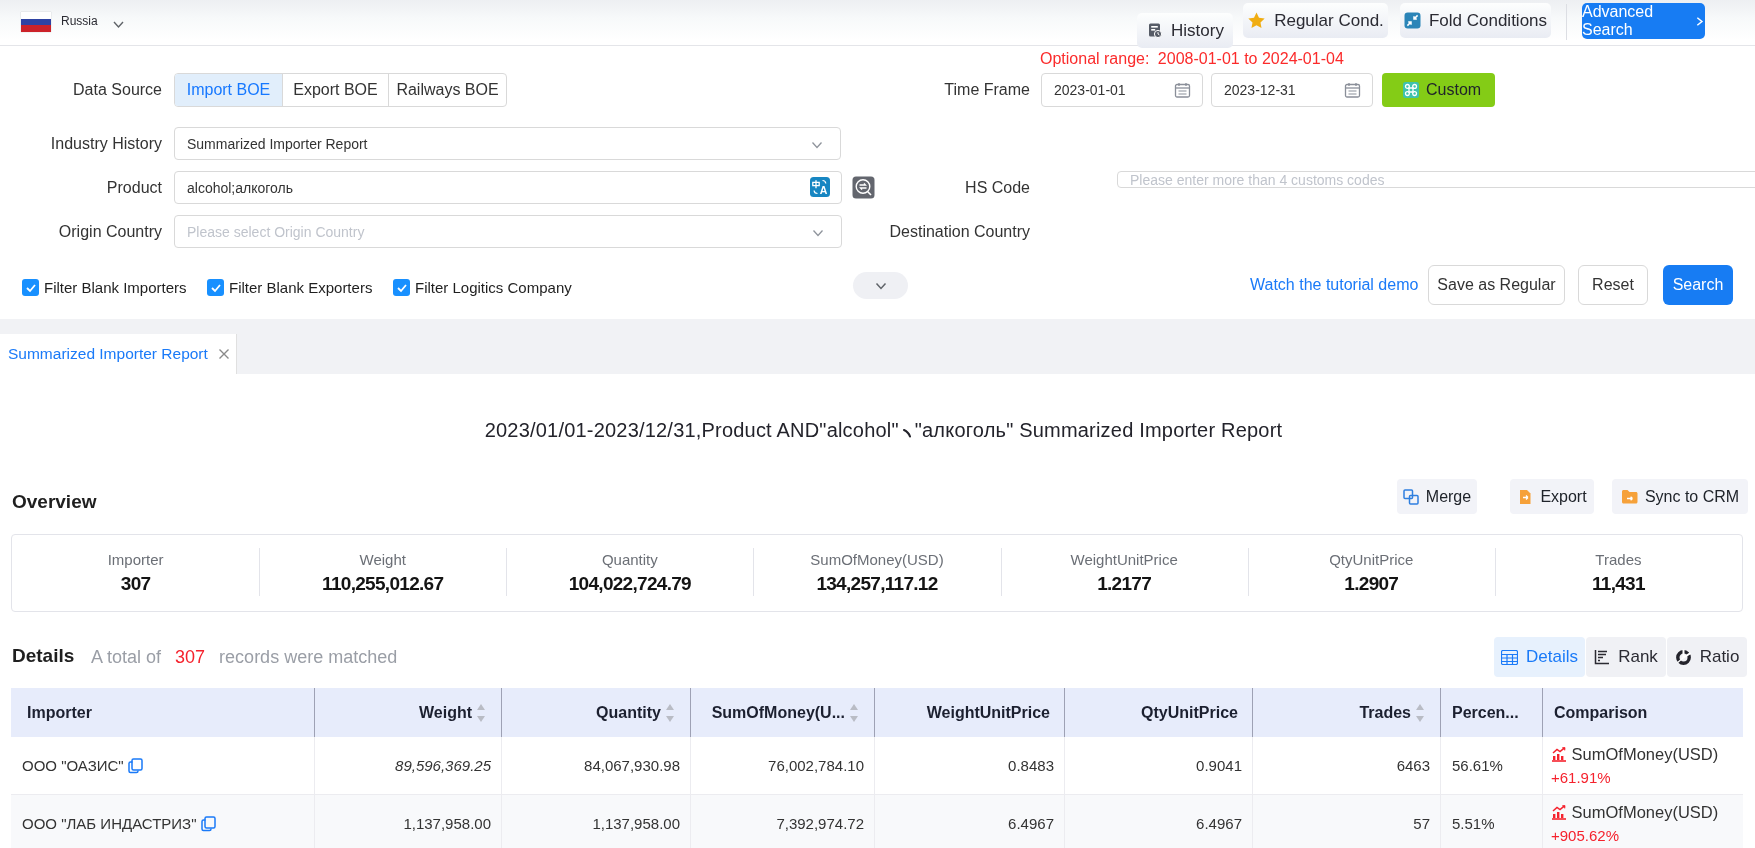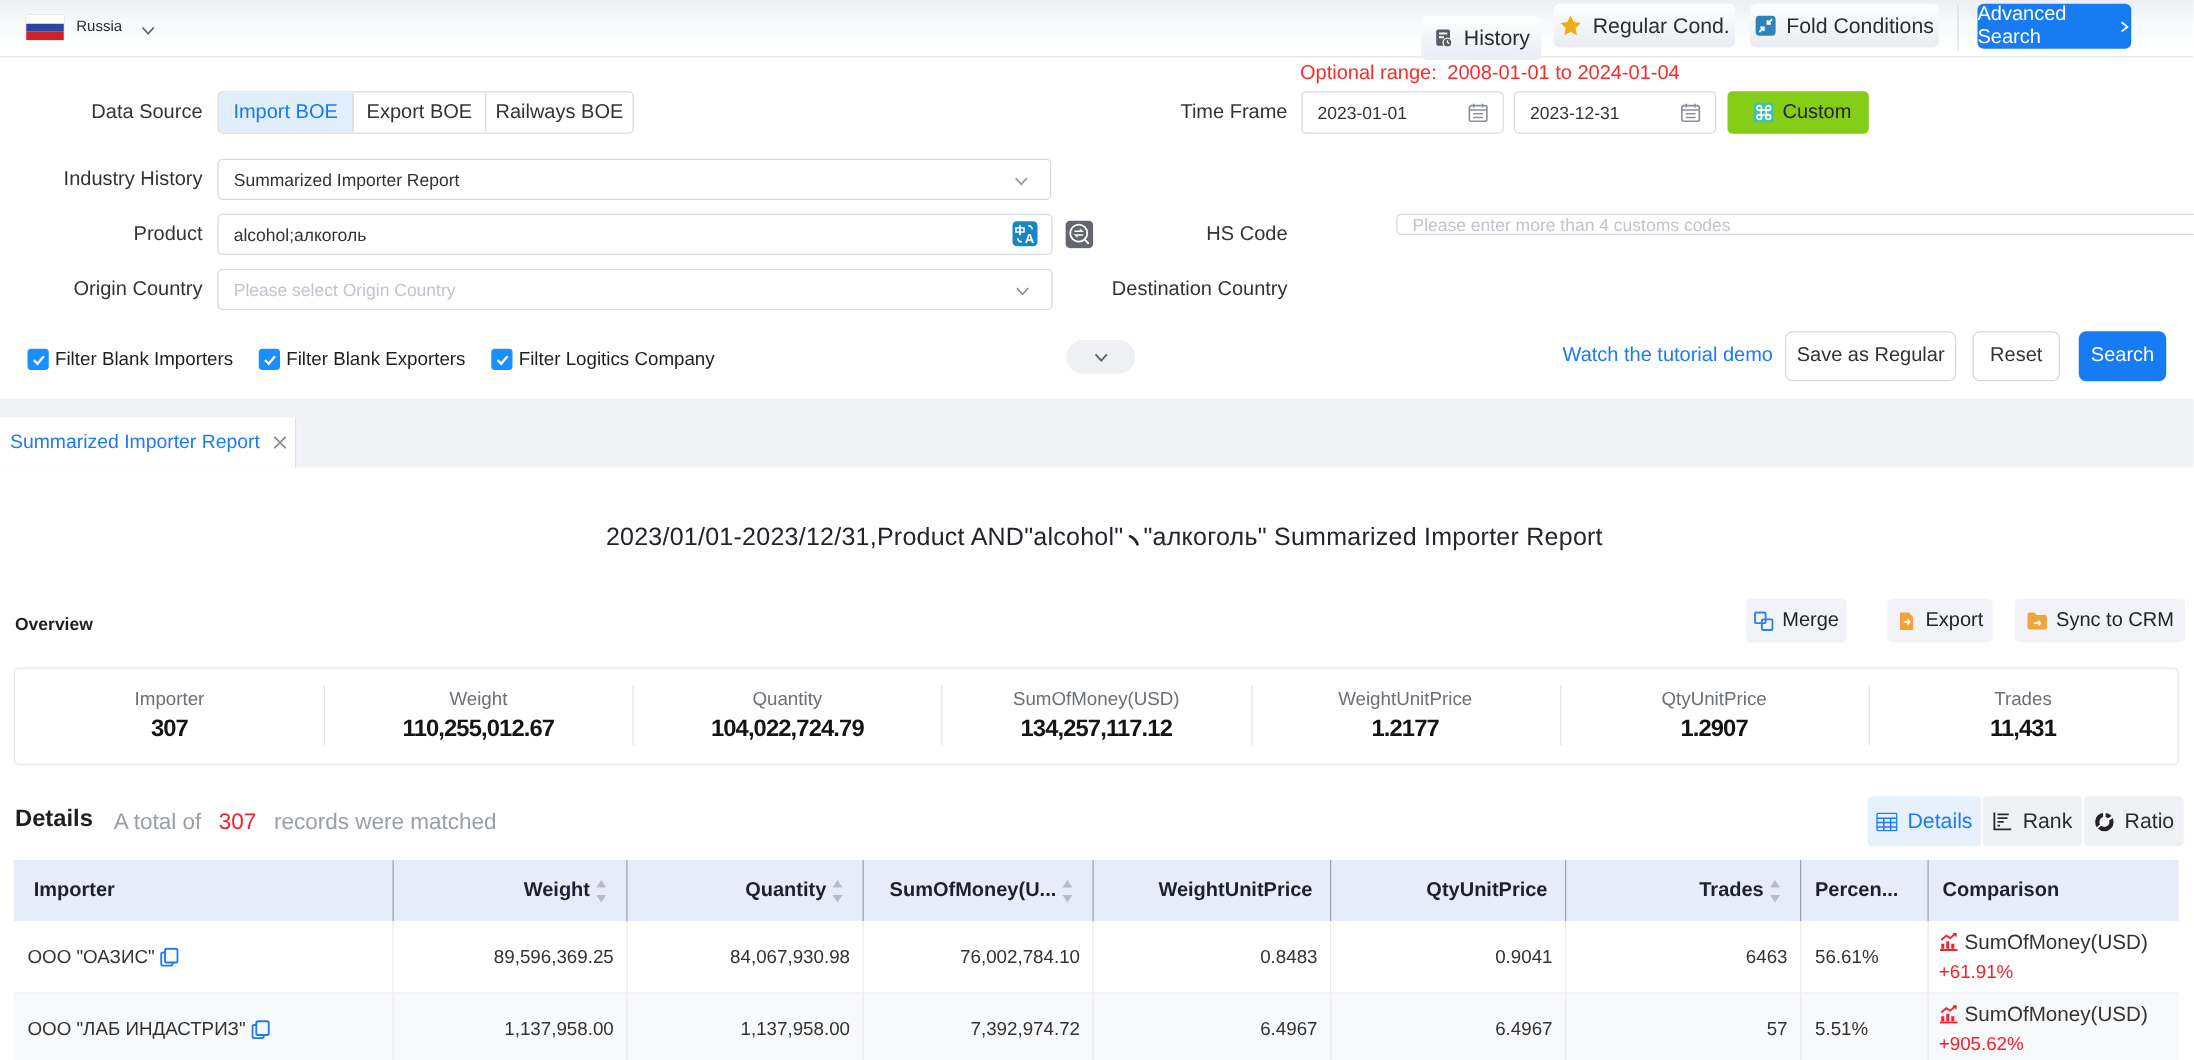--- a/index.html
+++ b/index.html
@@ -170,21 +170,21 @@
     <svg style="margin-left:9px;" width="14" height="14" viewBox="0 0 14 14">
           <path d="M2.5 2.5 L11.5 11.5 M11.5 2.5 L2.5 11.5" stroke="#8a8a8a" stroke-width="1.4"></path>
         </svg>
   </div>
 </div>
 
 <div class="abs" style="left:12px;top:419px;width:1743px;text-align:center;font-size:20px;color:#23232b;font-weight:500;letter-spacing:0.2px;">2023/01/01-2023/12/31,Product AND"alcohol"<svg width="16" height="18" viewBox="0 0 16 18" style="vertical-align:-3px;">
         <path d="M5 8 Q9.5 10 11 14.5" stroke="#23232b" stroke-width="2.1" fill="none" stroke-linecap="round"></path>
       </svg>"алкоголь" Summarized Importer Report</div>
 
-<div class="abs" style="left:12px;top:491px;font-size:14px;font-weight:bold;color:#1f1f1f;">Overview</div>
+<div class="abs" style="left:12px;top:491px;font-size:19px;font-weight:bold;color:#1f1f1f;">Overview</div>
 <div class="abs btn-g" style="left:1397px;top:479px;width:80px;">
   <svg width="16" height="16" viewBox="0 0 16 16">
         <rect x="1" y="1" width="8.5" height="8.5" rx="1" stroke="#2f7fdf" stroke-width="1.5" fill="none"></rect>
         <rect x="6.5" y="6.5" width="8.5" height="8.5" rx="1" stroke="#2f7fdf" stroke-width="1.5" fill="none"></rect>
       </svg>
   <span>Merge</span>
 </div>
 <div class="abs btn-g" style="left:1510px;top:479px;width:84px;">
   <svg width="16" height="16" viewBox="0 0 16 16">
         <path d="M3 1 H10 L13.5 4.5 V15 H3 Z" fill="#f6a13a"></path>
@@ -275,21 +275,21 @@
     <div class="th" style="width:102px;padding-left:11px;">Percen...</div>
     <div class="th" style="width:200px;padding-left:11px;border-right:none;">Comparison</div>
   </div>
   <div class="trow" style="background:#fff;">
     <div class="td" style="width:304px;padding-left:11px;">ООО "ОАЗИС"&nbsp;
       <svg width="15" height="16" viewBox="0 0 15 16" style="vertical-align:-3px;">
             <rect x="4" y="1" width="10" height="11" rx="1.5" stroke="#1a7af8" stroke-width="1.5" fill="none"></rect>
             <path d="M4.5 4 H2.5 C1.7 4 1 4.7 1 5.5 V13 C1 13.8 1.7 14.5 2.5 14.5 H8.5 C9.3 14.5 10 13.8 10 13 V12.4" stroke="#1a7af8" stroke-width="1.5" fill="none"></path>
           </svg>
     </div>
-    <div class="td tr" style="width:187px;">89,596,369.25</div>
+    <div class="td tr" style="width:187px;font-style:italic;">89,596,369.25</div>
     <div class="td tr" style="width:189px;">84,067,930.98</div>
     <div class="td tr" style="width:184px;">76,002,784.10</div>
     <div class="td tr" style="width:190px;">0.8483</div>
     <div class="td tr" style="width:188px;">0.9041</div>
     <div class="td tr" style="width:188px;">6463</div>
     <div class="td" style="width:102px;padding-left:11px;">56.61%</div>
     <div class="td" style="width:200px;padding-left:8px;border-right:none;">
       <div style="line-height:23px;font-size:16.5px;"><svg width="16" height="15" viewBox="0 0 16 15" style="vertical-align:-2px;">
               <path d="M1 14 H15" stroke="#f5222d" stroke-width="1.6"></path>
               <rect x="2" y="9" width="2.4" height="4" fill="#f5222d"></rect>

